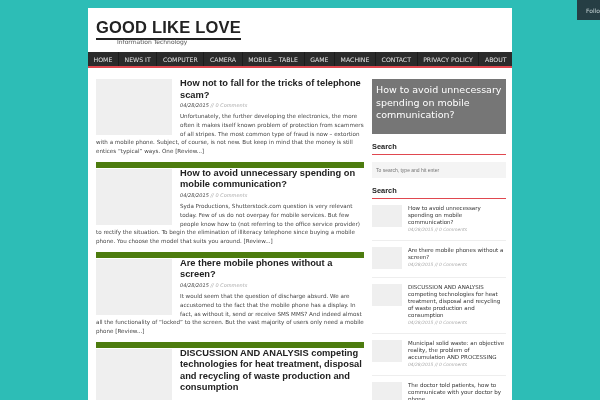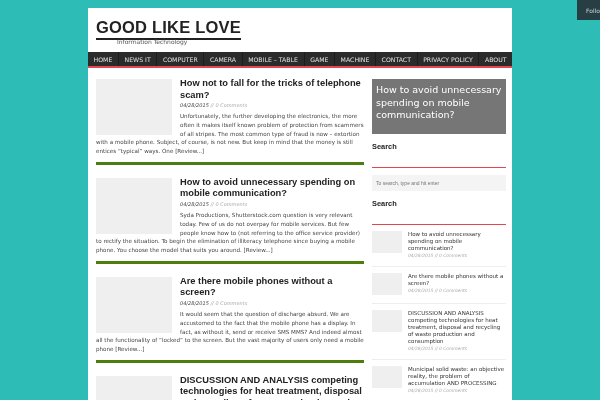--- a/index.html
+++ b/index.html
@@ -33,41 +33,41 @@
     background: #2b2b2b; border-bottom: 2px solid #e0474f;
     display: flex;
   }
   .nav-item {
     color: #e4e4e4; font-size: 6.2px; line-height: 16px; padding: 0 5.6px;
     border-right: 1px solid #1c1c1c; white-space: nowrap; cursor: pointer;
   }
   .main {
     position: absolute; left: 8px; top: 70px; width: 268px;
   }
-  .post { position: relative; border-bottom: 3px solid #4d7c0f; padding-bottom: 6px; margin-bottom: 12px; }
+  .post { position: relative; border-bottom: 6px solid #4d7c0f; padding-bottom: 6px; margin-bottom: 0; }
   .post .thumb {
     float: left; width: 76px; height: 56px; background: #efefef; margin: 1px 8px 0 0;
   }
   .post h2 {
     font-family: "Liberation Sans", sans-serif; font-weight: bold; font-size: 9.3px;
     line-height: 11.5px; color: #222; cursor: pointer;
   }
   .post .meta { font-size: 5px; color: #444; font-style: italic; margin: 1px 0 4px; }
   .post .meta .cm { color: #aaa; }
   .post p { font-size: 5.6px; line-height: 8.8px; color: #444; }
   .post p .more { cursor: pointer; }
   .clear { clear: both; }
   .sidebar { position: absolute; left: 284px; top: 71px; width: 134px; }
   .featured {
     width: 134px; height: 55px; background: #767676; color: #fff; overflow: hidden;
     font-size: 9.5px; line-height: 12.5px; padding: 5px 4px; cursor: pointer;
   }
   .widget-title {
     font-family: "Liberation Sans", sans-serif; font-weight: bold; font-size: 7.4px;
-    color: #222; border-bottom: 1.5px solid #e0474f; padding-bottom: 16px; margin-top: 8px;
+    color: #222; border-bottom: 1.5px solid #e0474f; padding-bottom: 3px; margin-top: 8px;
   }
   .search-box {
     margin-top: 7px; width: 134px; height: 16px; background: #f4f4f4;
     font-size: 5px; color: #666; padding: 5px 4px; border: none;
   }
   .side-post { display: flex; border-bottom: 1px solid #eee; padding: 6px 0 8px; }
   .side-post:first-of-type { padding-top: 7px; }
   .side-post .sthumb { width: 30px; height: 22px; background: #efefef; flex: none; margin-right: 6px; }
   .side-post .stitle { font-size: 5.5px; line-height: 7px; color: #333; cursor: pointer; }
   .side-post .smeta { font-size: 4.4px; color: #aaa; font-style: italic; margin-top: 1px; }

